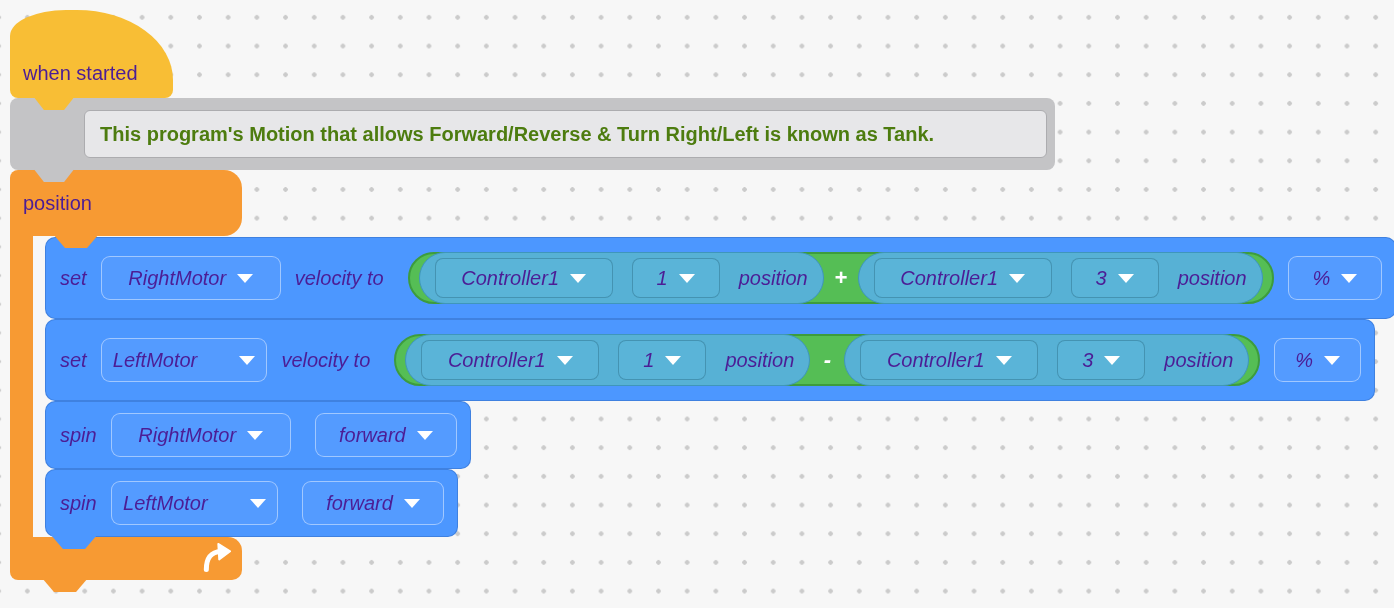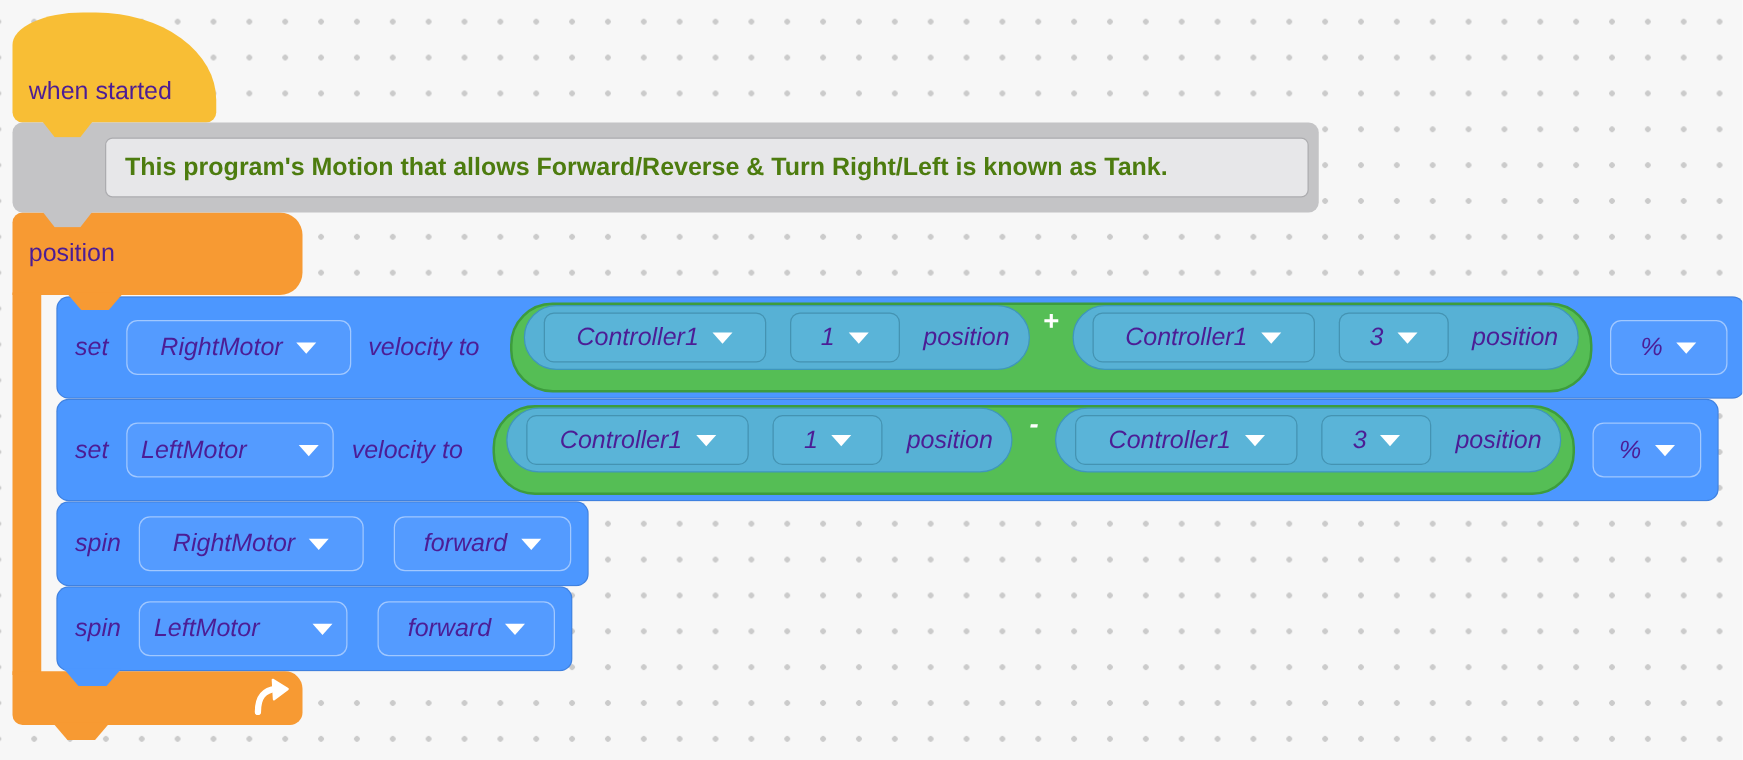--- a/index.html
+++ b/index.html
@@ -85,22 +85,22 @@
   .dd-dir     { min-width:142px; margin-left:10px;justify-content:center; }
   .dd-unit    { min-width:74px; margin-left:auto; }
   .caret {
     width:0; height:0; flex:0 0 auto;
     border-left:8px solid rgba(0,0,0,0); border-right:8px solid rgba(0,0,0,0);
     border-top:9px solid #fff;
   }
 
   
   .op-pill {
-    display:inline-flex; justify-content:space-between;
-    width:866px; height:72px; padding:0 9px; margin-left:10px; flex:0 0 auto;
+    display:inline-flex; align-items:center; justify-content:space-between;
+    width:866px; height:52px; padding:0 9px; margin-left:10px; flex:0 0 auto;
     background:#55BE55; border:2px solid #3D9C3D; border-radius:34px;
   }
   .op-sign { color:#fff; font-size:22px; font-weight:600; }
   .rep-pill {
     display:inline-flex; align-items:center; justify-content:space-between;
     width:405px; height:52px; padding:0 15px; flex:0 0 auto;
     background:#57B1D5; border:1px solid #3F96BB; border-radius:26px;
   }
   .rep-pill .dd {
     height:40px; background:#5AB4D8; border:1px solid rgba(10,60,80,0.28); border-radius:8px;

